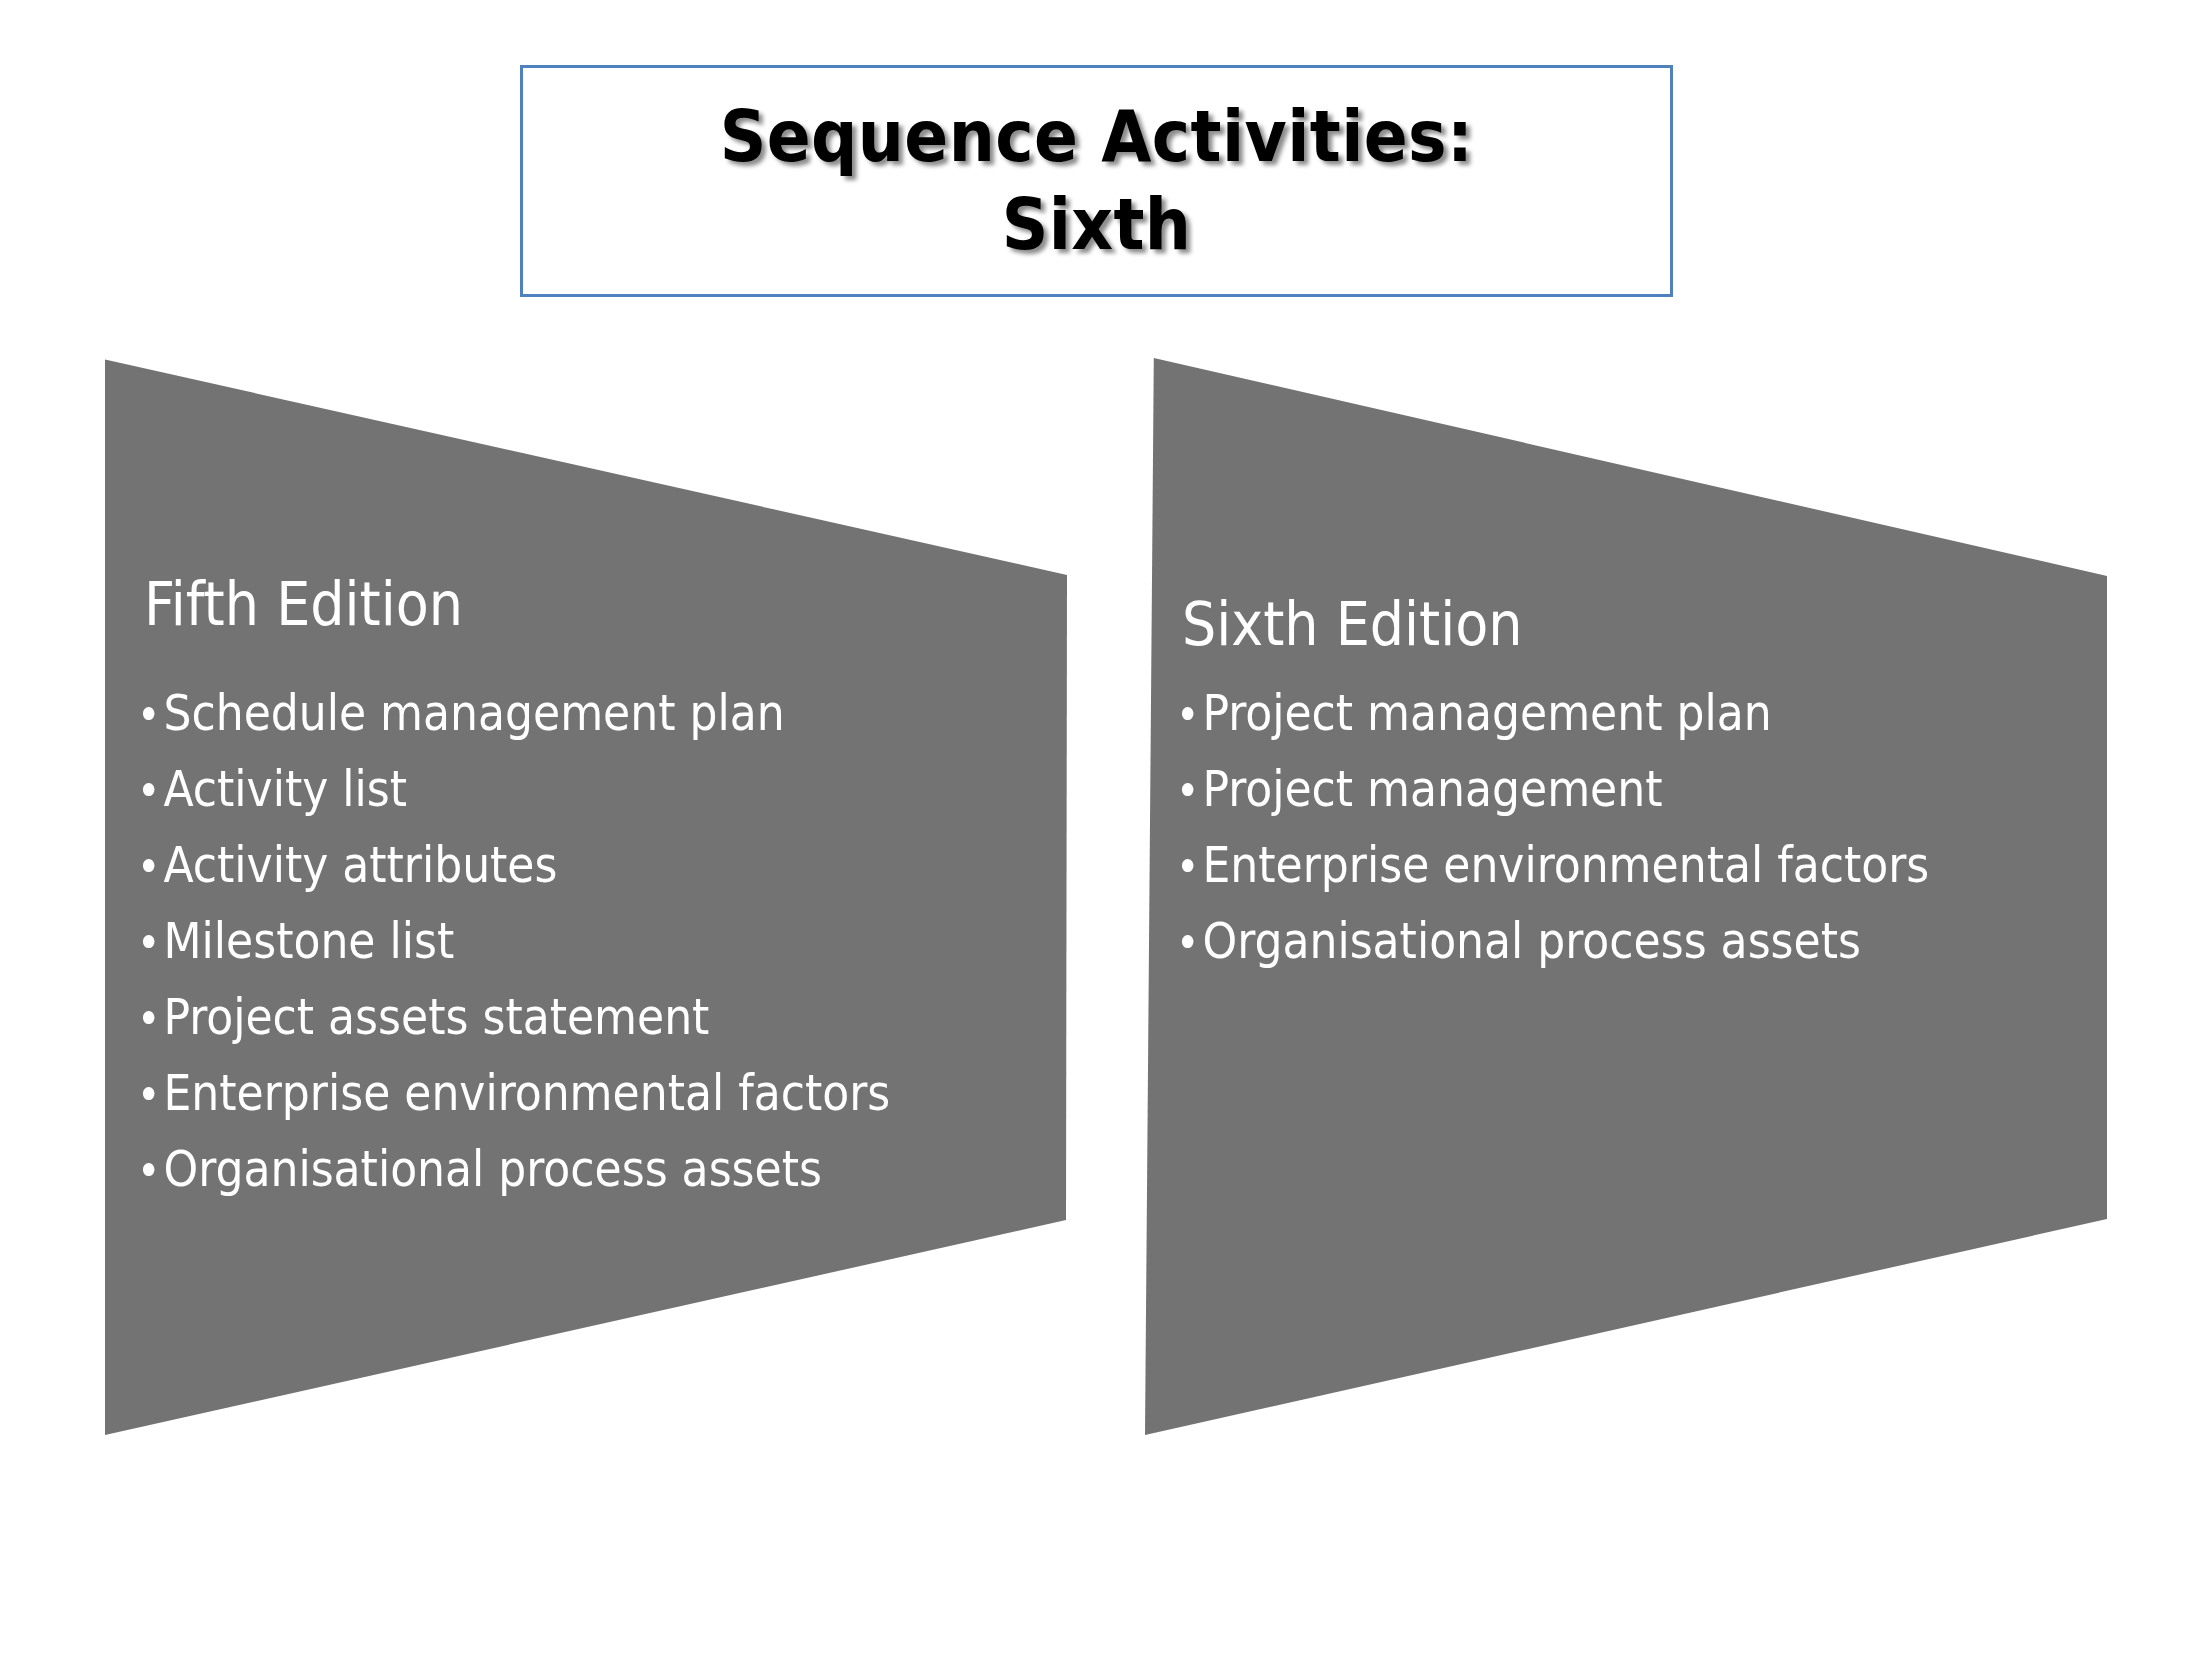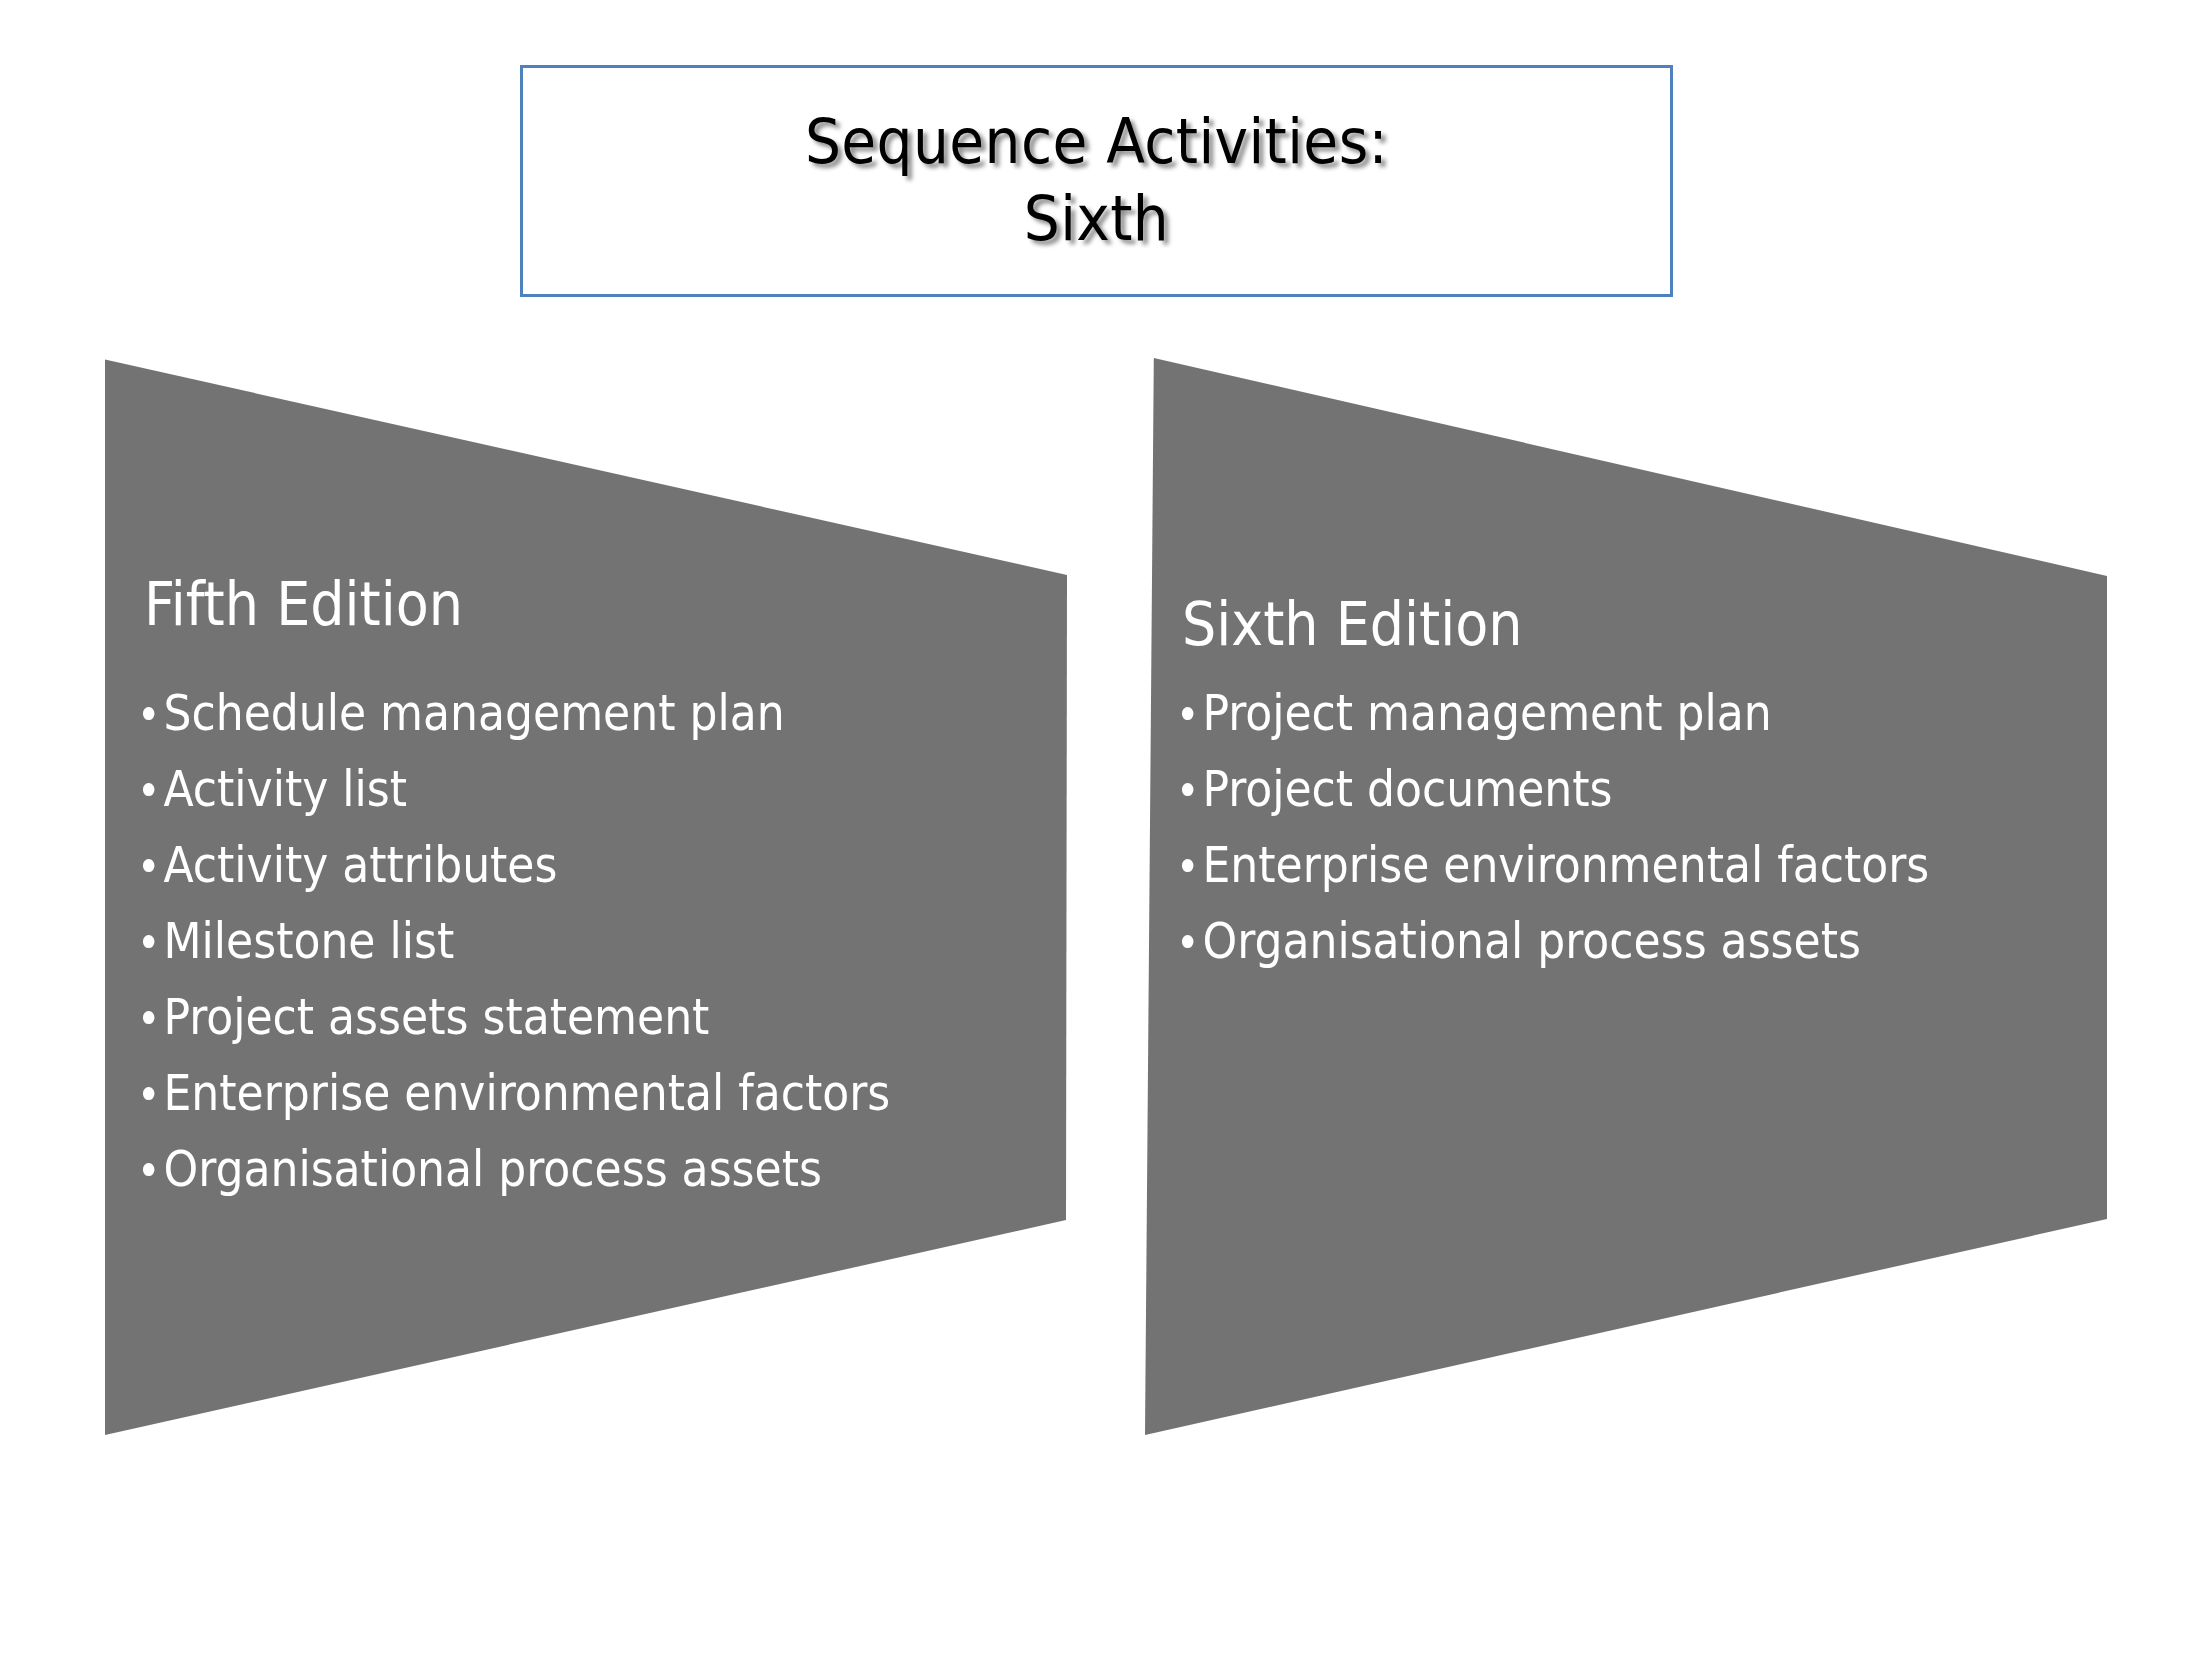--- a/index.html
+++ b/index.html
@@ -34,23 +34,23 @@
     background: #ffffff;
     border: 3.7px solid #4E81BD;
     display: flex;
     flex-direction: column;
     align-items: center;
     justify-content: center;
   }
   .title-line {
     color: #000000;
     font-family: "DejaVu Sans Condensed", "Liberation Sans Narrow", "Liberation Sans", sans-serif;
-    font-size: 63px;
+    font-size: 72px;
     line-height: 1.22;
-    font-weight: 400;
+    font-weight: 700;
     letter-spacing: 0.4px;
     text-shadow: 4.4px 4.4px 4.4px rgba(0,0,0,0.45);
     white-space: nowrap;
   }
 
   
   .panel {
     position: absolute;
     background: #737373;
   }
@@ -165,21 +165,21 @@
   <div class="panel" id="panel-right">
     <div class="panel-content">
       <div class="panel-heading">Sixth Edition</div>
       <ul class="bullet-list">
         <li class="bullet-item">
           <span class="bullet-dot">•</span>
           <span class="bullet-text">Project management plan</span>
         </li>
         <li class="bullet-item">
           <span class="bullet-dot">•</span>
-          <span class="bullet-text">Project documents</span>
+          <span class="bullet-text">Project management</span>
         </li>
         <li class="bullet-item">
           <span class="bullet-dot">•</span>
           <span class="bullet-text">Enterprise environmental factors</span>
         </li>
         <li class="bullet-item">
           <span class="bullet-dot">•</span>
           <span class="bullet-text">Organisational process assets</span>
         </li>
       </ul>

